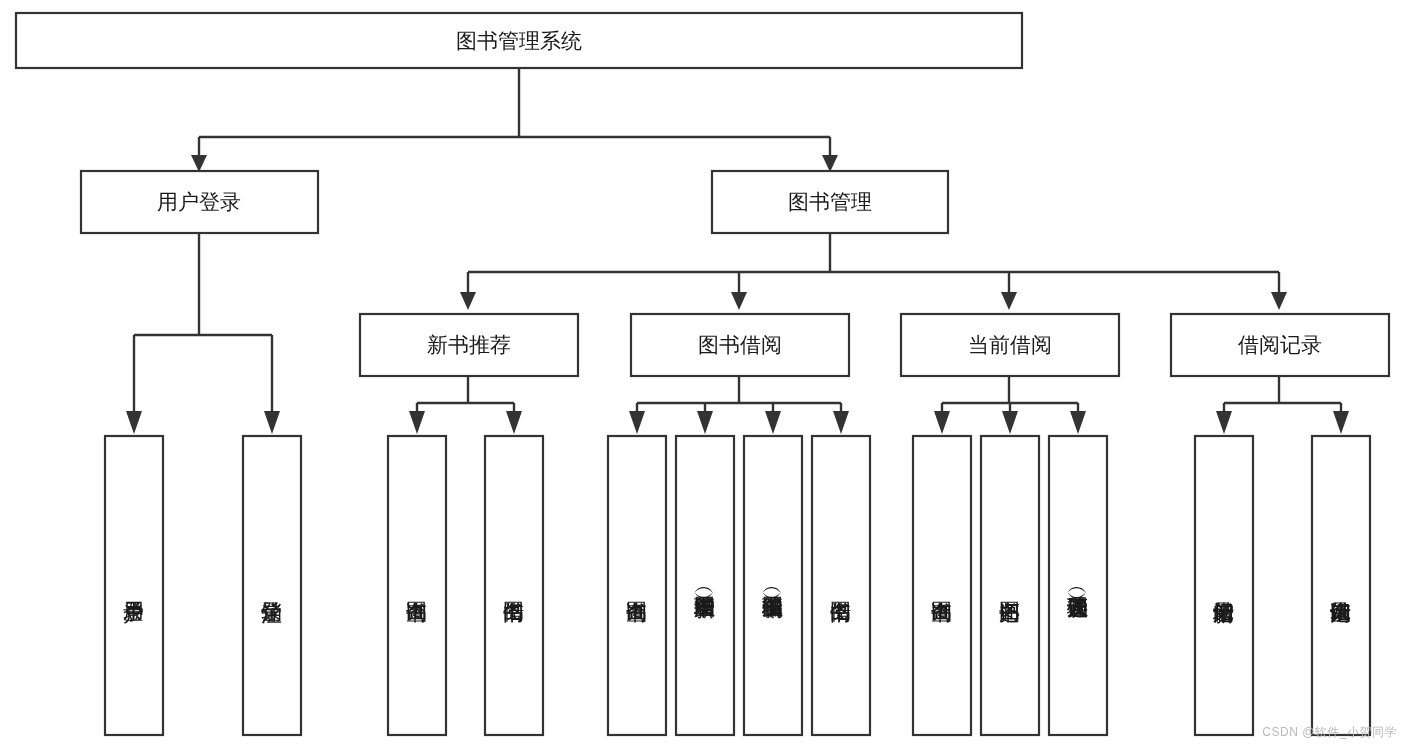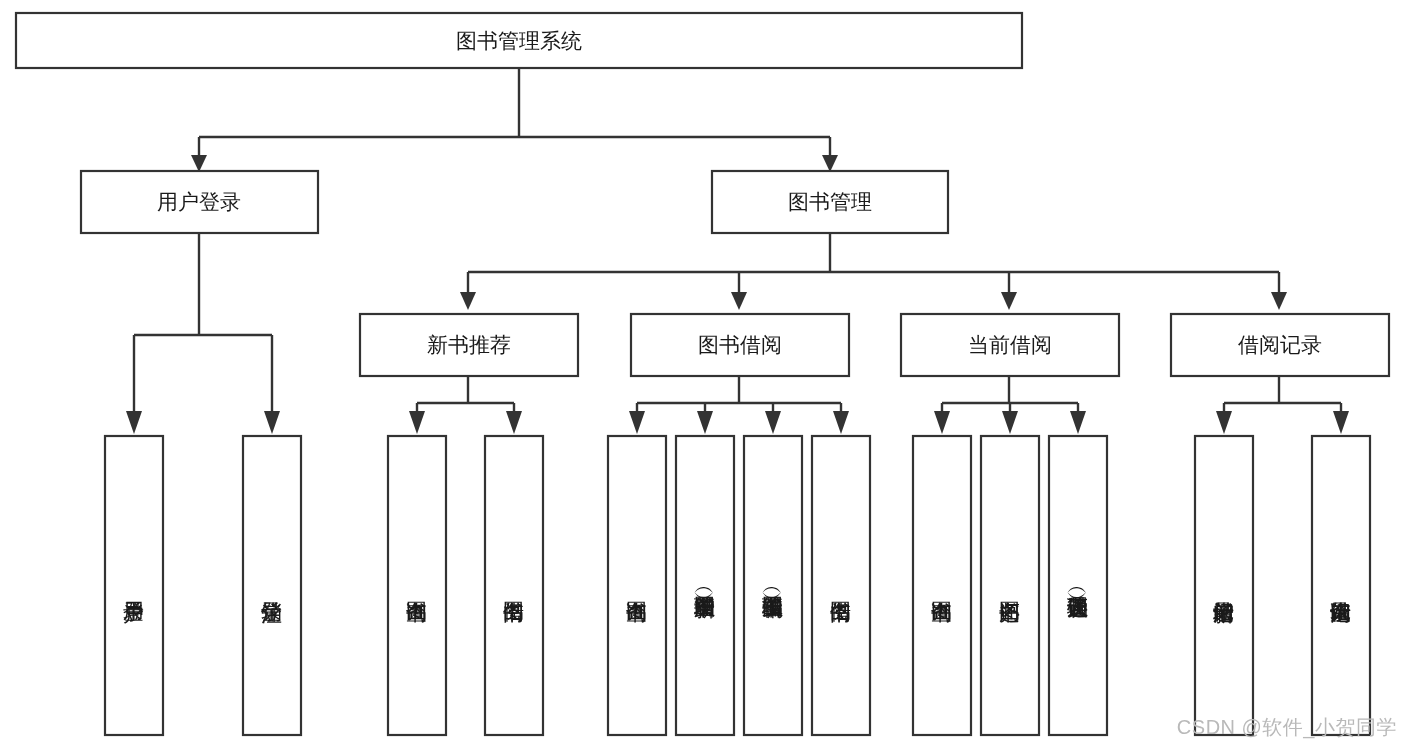--- a/index.html
+++ b/index.html
@@ -51,21 +51,21 @@
     font-size: 21px;
     text-anchor: middle;
     writing-mode: vertical-rl;
     glyph-orientation-vertical: 0;
   }
   .watermark-text {
     position: absolute;
     right: 8px;
     bottom: 6px;
     font-family: "Liberation Sans", "DejaVu Sans", sans-serif;
-    font-size: 20px;
+    font-size: 12px;
     color: #b9b9b9;
     white-space: nowrap;
     letter-spacing: 0.5px;
     pointer-events: none;
   }
 </style>
 </head>
 <body>
 
 <div id="diagram-root" style="background: rgb(255, 255, 255);">

